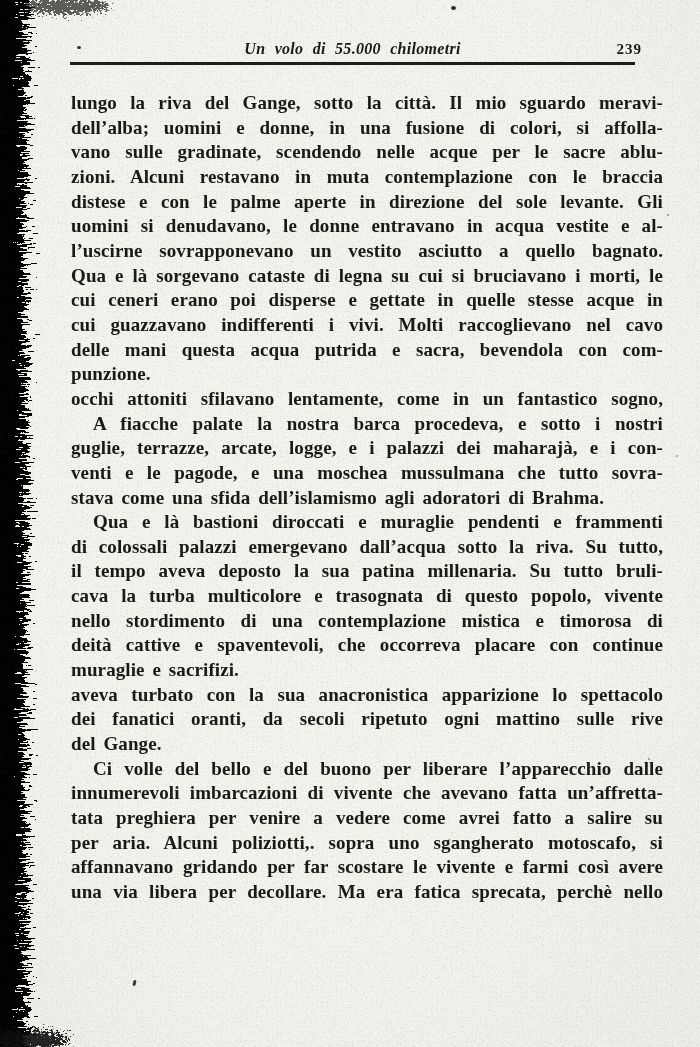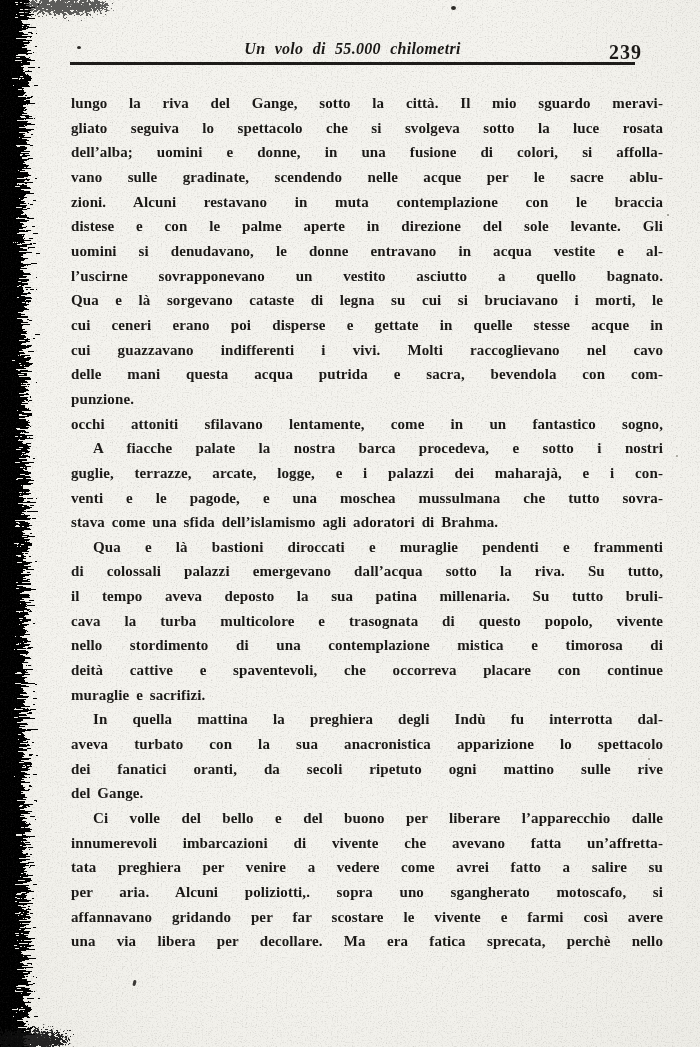--- a/index.html
+++ b/index.html
@@ -41,37 +41,37 @@
     font-size: 16px;
     font-style: italic;
     font-weight: 700;
     letter-spacing: 0.3px;
     word-spacing: 5px;
   }
   .page-number {
     position: absolute;
     top: 41px;
     right: 68px;
-    font-size: 20px;
+    font-size: 15px;
     font-weight: 700;
     letter-spacing: 1px;
   }
   .header-rule {
     position: absolute;
     left: 70px; top: 62px;
     width: 565px; height: 2.5px;
     background: #1d1b19;
   }
 
   
   .page-body {
     position: absolute;
     left: 71px; top: 91px;
     width: 592px;
-    font-size: 15px;
+    font-size: 19px;
     font-weight: 700;
     line-height: 24.65px;
     letter-spacing: 0.1px;
   }
   .para { margin: 0; }
   .line {
     text-align: justify;
     text-align-last: justify;
     -moz-text-align-last: justify;
     white-space: normal;
@@ -102,21 +102,20 @@
 
 <div class="page">
 
   <div class="running-title">Un volo di 55.000 chilometri</div>
   <div class="page-number">239</div>
   <div class="header-rule"></div>
 
   <div class="page-body">
       <div class="para">
         <div class="line">lungo la riva del Gange, sotto la città. Il mio sguardo meravi-</div>
-        <div class="line">gliato seguiva lo spettacolo che si svolgeva sotto la luce rosata</div>
         <div class="line">dell’alba; uomini e donne, in una fusione di colori, si affolla-</div>
         <div class="line">vano sulle gradinate, scendendo nelle acque per le sacre ablu-</div>
         <div class="line">zioni. Alcuni restavano in muta contemplazione con le braccia</div>
         <div class="line">distese e con le palme aperte in direzione del sole levante. Gli</div>
         <div class="line">uomini si denudavano, le donne entravano in acqua vestite e al-</div>
         <div class="line">l’uscirne sovrapponevano un vestito asciutto a quello bagnato.</div>
         <div class="line">Qua e là sorgevano cataste di legna su cui si bruciavano i morti, le</div>
         <div class="line">cui ceneri erano poi disperse e gettate in quelle stesse acque in</div>
         <div class="line">cui guazzavano indifferenti i vivi. Molti raccoglievano nel cavo</div>
         <div class="line">delle mani questa acqua putrida e sacra, bevendola con com-</div>
@@ -132,21 +131,20 @@
       <div class="para">
         <div class="line indent">Qua e là bastioni diroccati e muraglie pendenti e frammenti</div>
         <div class="line">di colossali palazzi emergevano dall’acqua sotto la riva. Su tutto,</div>
         <div class="line">il tempo aveva deposto la sua patina millenaria. Su tutto bruli-</div>
         <div class="line">cava la turba multicolore e trasognata di questo popolo, vivente</div>
         <div class="line">nello stordimento di una contemplazione mistica e timorosa di</div>
         <div class="line">deità cattive e spaventevoli, che occorreva placare con continue</div>
         <div class="line end">muraglie e sacrifizi.</div>
       </div>
       <div class="para">
-        <div class="line indent">In quella mattina la preghiera degli Indù fu interrotta dal-</div>
         <div class="line">aveva turbato con la sua anacronistica apparizione lo spettacolo</div>
         <div class="line">dei fanatici oranti, da secoli ripetuto ogni mattino sulle rive</div>
         <div class="line end">del Gange.</div>
       </div>
       <div class="para">
         <div class="line indent">Ci volle del bello e del buono per liberare l’apparecchio dalle</div>
         <div class="line">innumerevoli imbarcazioni di vivente che avevano fatta un’affretta-</div>
         <div class="line">tata preghiera per venire a vedere come avrei fatto a salire su</div>
         <div class="line">per aria. Alcuni poliziotti,. sopra uno sgangherato motoscafo, si</div>
         <div class="line">affannavano gridando per far scostare le vivente e farmi così avere</div>

